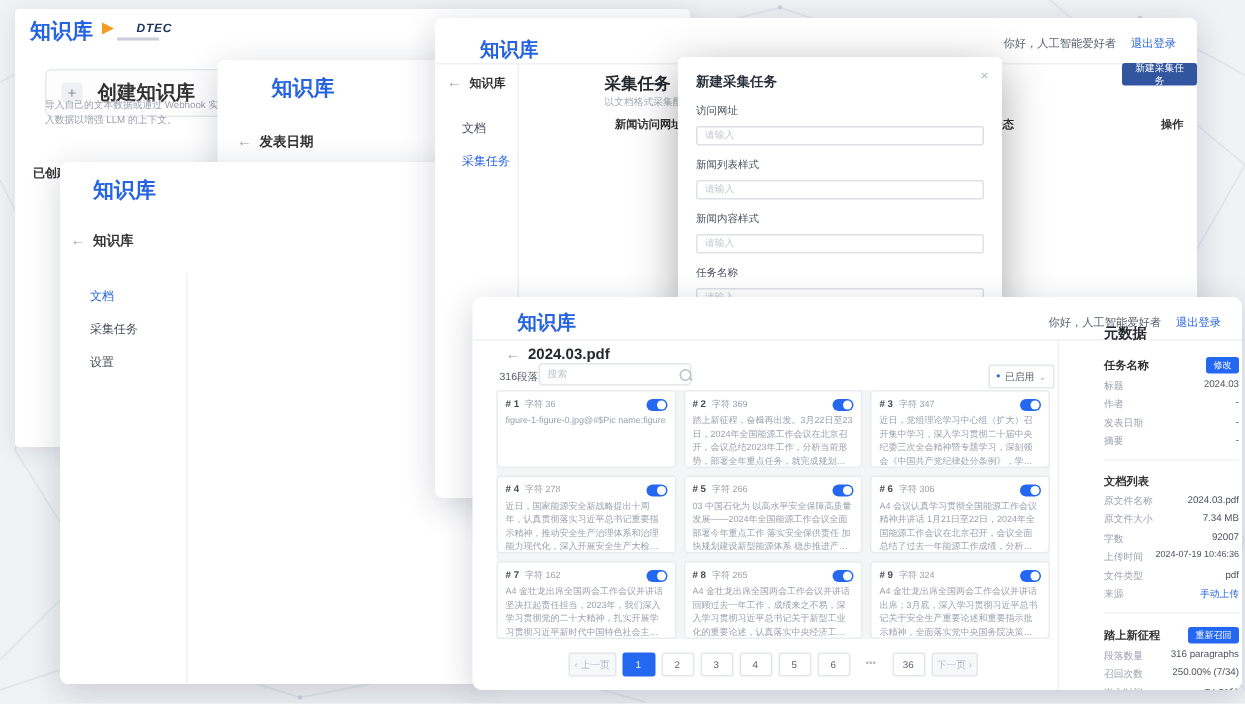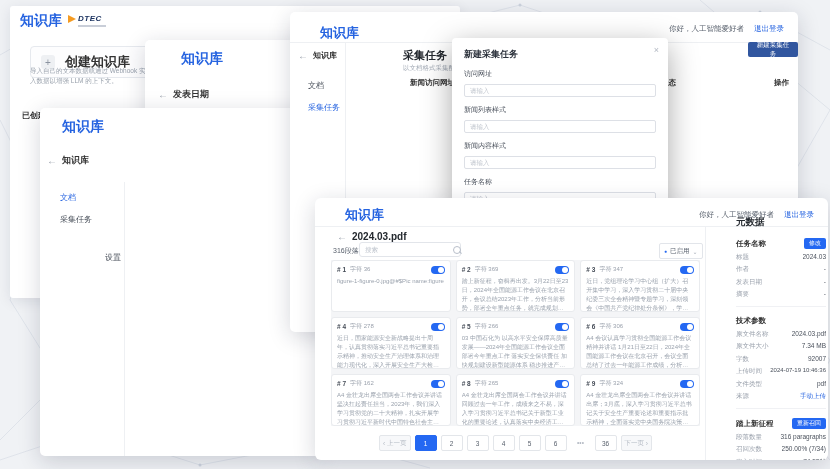--- a/index.html
+++ b/index.html
@@ -7,21 +7,21 @@
   .bg-svg{position:absolute;left:0;top:0;}
   .win{position:absolute;background:#fff;border-radius:5px;box-shadow:0 5px 22px rgba(20,30,55,.18);}
   .blue-title{color:#2563e0;font-weight:bold;}
   .back-ic{color:#9aa1ac;font-size:10px;margin-right:5px;}
   .divider-v{position:absolute;width:1px;background:#eef0f3;}
   .divider-h{position:absolute;height:1px;background:#eef0f3;}
 
   
   .win-a{left:10px;top:6px;width:450px;height:292px;border-radius:3px;box-shadow:0 3px 14px rgba(20,30,55,.10);}
   .a-title{position:absolute;left:10px;top:6px;font-size:14px;}
-  .logo{position:absolute;left:58px;top:8px;display:flex;align-items:center;gap:2px;}
+  .logo{position:absolute;left:58px;top:8px;display:flex;align-items:center;gap:15px;}
   .tri{width:0;height:0;border-top:4px solid transparent;border-bottom:4px solid transparent;border-left:8px solid #f59b22;}
   .logo b{color:#1d3461;font-size:8px;font-style:italic;letter-spacing:.5px;}
   .logo .sub{position:absolute;left:10px;top:11px;width:28px;height:2px;background:#c9ced8;}
   .create-card{position:absolute;left:20px;top:40px;width:214px;height:32px;border:1px solid #e6e9ee;border-radius:4px;background:#fdfdfe;display:flex;align-items:center;gap:10px;padding-left:10px;box-sizing:border-box;cursor:pointer;}
   .plusbox{width:14px;height:14px;background:#eef0f3;border-radius:3px;color:#8b93a0;font-size:10px;display:flex;align-items:center;justify-content:center;}
   .cc-label{font-size:13px;font-weight:bold;color:#333;}
   .a-desc{position:absolute;left:20px;top:60px;width:130px;margin:0;font-size:6.5px;line-height:1.6;color:#98a0ab;}
   .a-created{position:absolute;left:12px;top:104px;font-size:8px;font-weight:bold;color:#333;}
 
   
@@ -167,21 +167,21 @@
 
   <div class="win win-c">
     <div class="c-title blue-title">知识库</div>
     <div class="c-back">
       <span class="back-ic">←</span>
       <span>知识库</span>
     </div>
     <div class="divider-v c-div" style="height:274px;"></div>
     <div class="nav-item active" style="top:84px;">文档</div>
     <div class="nav-item" style="top:106px;">采集任务</div>
-    <div class="nav-item" style="top:144px;margin-left:45px;">设置</div>
+    <div class="nav-item" style="top:128px;">设置</div>
   </div>
 
   <div class="win win-d">
     <div class="d-title blue-title">知识库</div>
     <div class="d-userrow">
       <span class="greet">你好，人工智能爱好者</span>
       <span class="logout">退出登录</span>
     </div>
     <div class="divider-h d-hdiv"></div>
     <div class="divider-v d-vdiv"></div>
@@ -350,21 +350,21 @@
           <span class="mk">发表日期</span>
           <span class="mv">-</span>
         </div>
       <div class="mrow">
           <span class="mk">摘要</span>
           <span class="mv">-</span>
         </div>
       <div class="sec-sep"></div>
 
       <div class="sec-head">
-        <span class="sec-name">技术参数</span>
+        <span class="sec-name">文档列表</span>
       </div>
       <div class="mrow">
           <span class="mk">原文件名称</span>
           <span class="mv">2024.03.pdf</span>
         </div>
       <div class="mrow">
           <span class="mk">原文件大小</span>
           <span class="mv">7.34 MB</span>
         </div>
       <div class="mrow">

